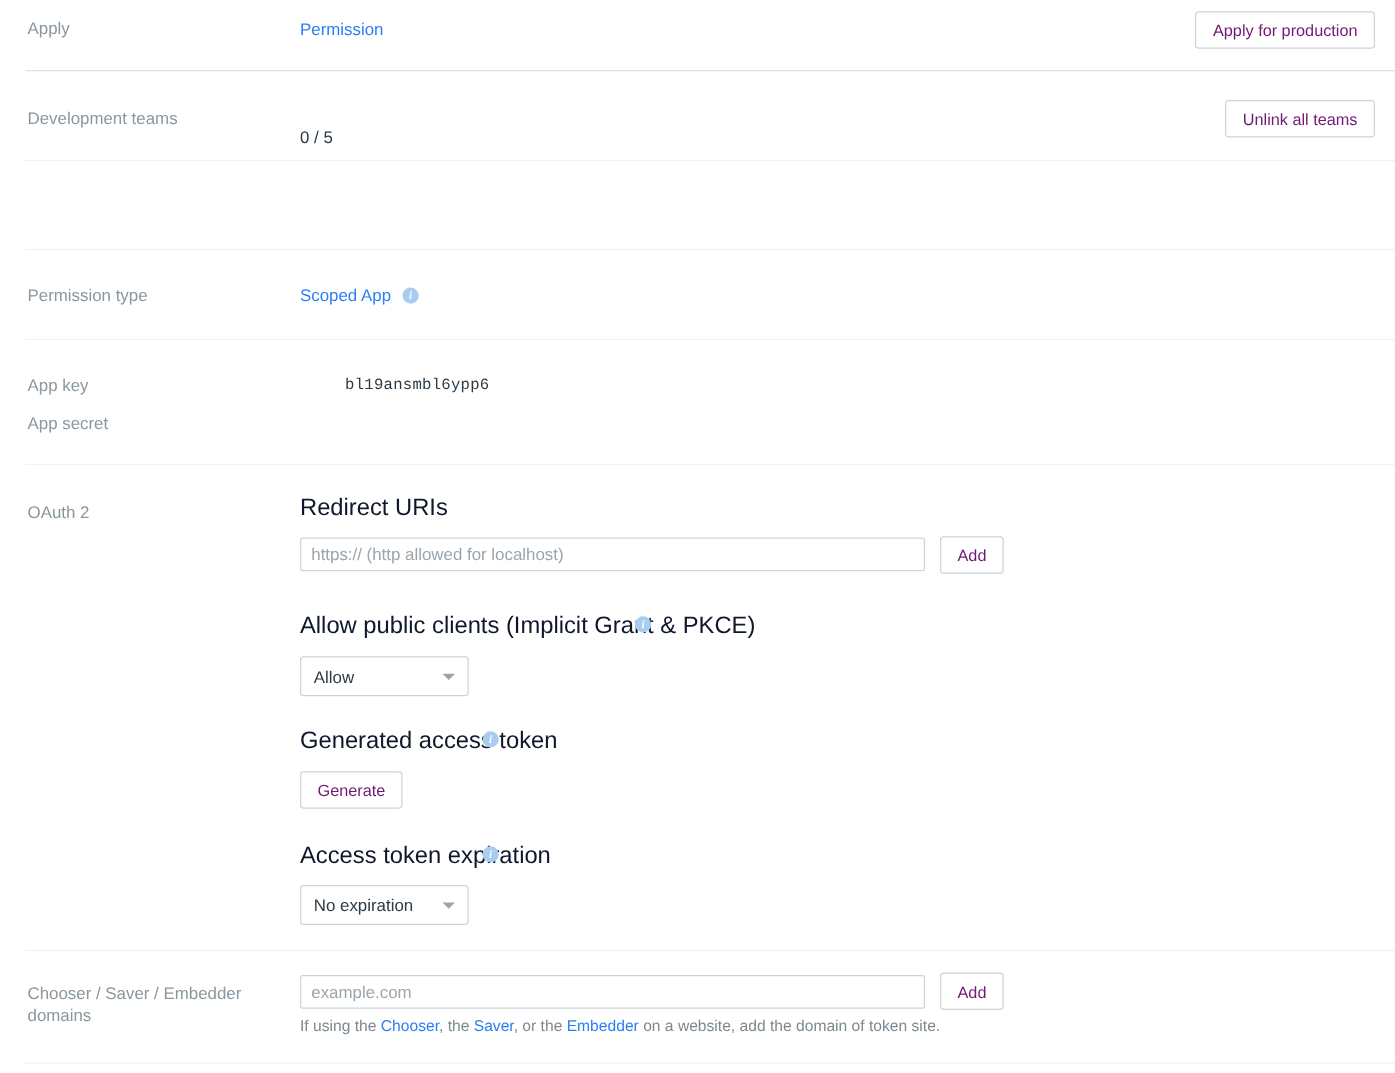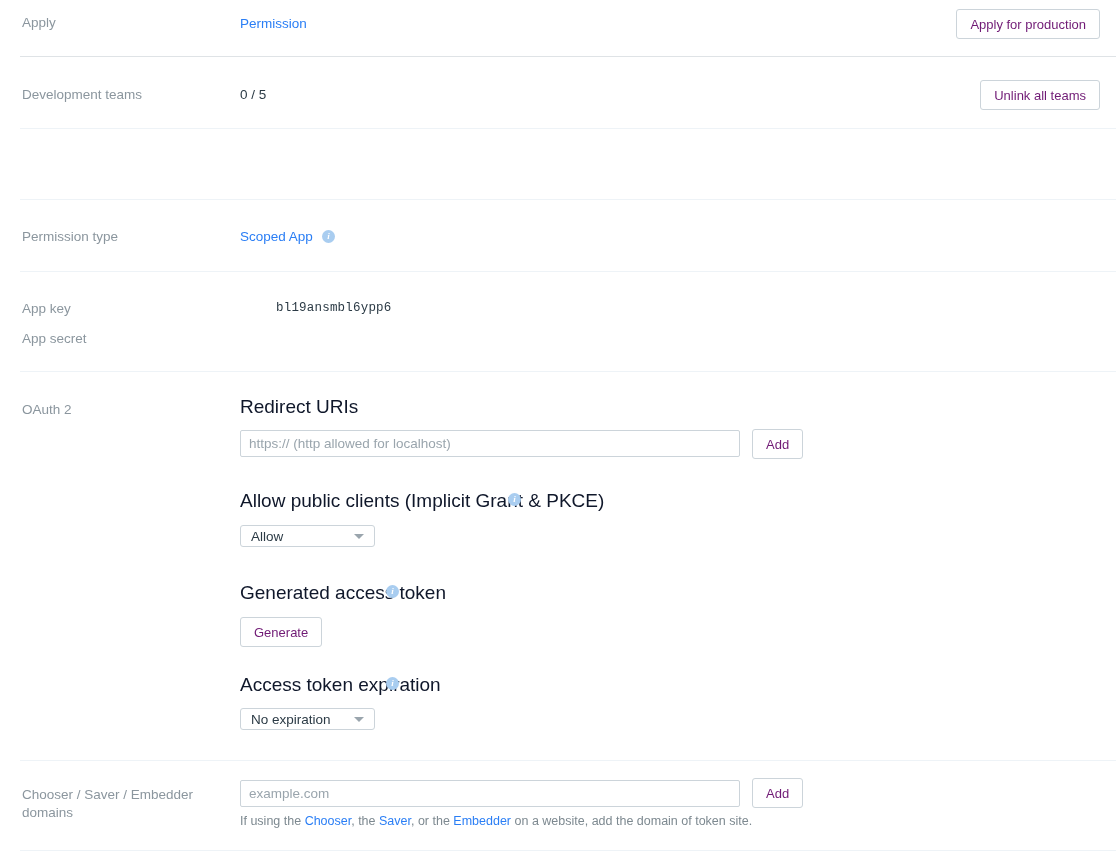--- a/index.html
+++ b/index.html
@@ -135,21 +135,21 @@
     color: #2b3a45;
     padding: 0 8px;
     outline: none;
   }
   .text-input::placeholder { color: #9aa5ad; }
 
   .select {
     box-sizing: border-box;
     position: relative;
     width: 135px;
-    height: 22px;
+    height: 32px;
     border: 1px solid #ccd4da;
     border-radius: 3px;
     background: #fff;
     display: flex;
     align-items: center;
     padding: 0 10px;
     font-size: 13.5px;
     color: #2b3a45;
     cursor: pointer;
   }
@@ -188,21 +188,21 @@
     <div class="row-body" style="height:40px;">
       <a class="link abs" style="top:2px; left:20px;">Permission</a>
       <button class="btn btn-right" style="top:-5px;">Apply for production</button>
     </div>
   </div>
   <div class="abs divider strong" style="top:56px; left:0; width:1096px;"></div>
 
   <div class="abs row" style="top:86px; left:0; width:1116px;">
     <div class="row-label">Development teams</div>
     <div class="row-body" style="height:40px;">
-      <span class="value abs" style="top:0; left:20px;">0 / 5</span>
+      <span class="value abs" style="top:15px; left:20px;">0 / 5</span>
       <button class="btn btn-right" style="top:-6px; right:16px;">Unlink all teams</button>
     </div>
   </div>
   <div class="abs divider" style="top:128px; left:0; width:1096px;"></div>
 
   <div class="abs divider" style="top:199px; left:0; width:1096px;"></div>
 
   <div class="abs row" style="top:228px; left:0; width:1116px;">
     <div class="row-label">Permission type</div>
     <div class="row-body" style="height:34px;">

